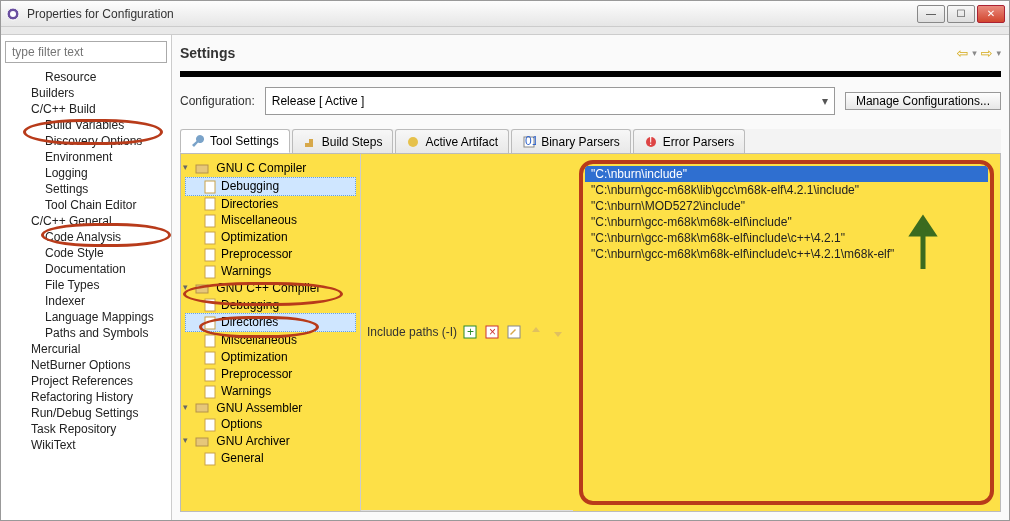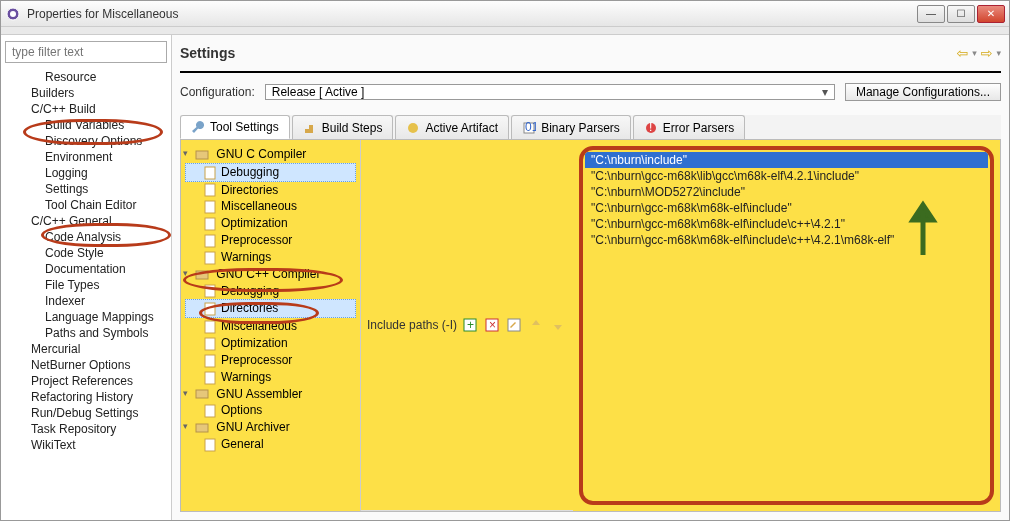--- a/index.html
+++ b/index.html
@@ -19,23 +19,23 @@
   .tree .lvl1 { padding-left:40px; }
   .tree .root { padding-left:26px; }
   .ring { position:absolute; border:3px solid #b83b1a; border-radius:50%/60%; pointer-events:none; }
   .ring1 { left:22px; top:84px; width:140px; height:26px; }
   .ring2 { left:40px; top:188px; width:130px; height:24px; }
   .content { flex:1; background:#fafafa; display:flex; flex-direction:column; padding:4px 8px 8px 8px; position:relative; }
   .content-header { display:flex; align-items:center; justify-content:space-between; height:28px; }
   .content-title { font-weight:bold; font-size:14px; color:#333; }
   .nav-icons { display:flex; gap:4px; align-items:center; }
   .nav-icons span { font-size:14px; color:#d4a814; }
-  .config-row { display:flex; align-items:center; gap:10px; padding:10px 0 14px 0; border-top:2px solid #000000; margin-top:4px; }
+  .config-row { display:flex; align-items:center; gap:10px; padding:10px 0 14px 0; border-top:6px solid #000000; margin-top:4px; }
   .config-label { color:#333; }
-  .config-select { flex:1; height:16px; border:1px solid #999; background:#fff; padding:4px 6px; display:flex; align-items:center; justify-content:space-between; }
+  .config-select { flex:1; height:28px; border:1px solid #999; background:#fff; padding:4px 6px; display:flex; align-items:center; justify-content:space-between; }
   .config-select .chev { color:#555; }
   .manage-btn { height:16px; border:1px solid #999; background:linear-gradient(#fefefe,#e7e7e7); padding:8px 10px; display:flex; align-items:center; }
   .tabs { display:flex; border-bottom:1px solid #bbb; background:#f3f3f3; }
   .tab { padding:4px 10px; border:1px solid #bbb; border-bottom:none; margin-right:2px; background:linear-gradient(#f7f7f7,#e8e8e8); display:flex; align-items:center; gap:5px; border-radius:3px 3px 0 0; position:relative; top:0; }
   .tab.active { background:#fff; font-weight:normal; border-bottom:1px solid #fff; }
   .tab .ticon { width:14px; height:14px; display:inline-block; }
   .lower { flex:1; display:flex; border:1px solid #bbb; border-top:none; background:#fde047; }
   .tool-tree { width:180px; border-right:1px solid #ccc; padding:6px 4px; position:relative; overflow:hidden;}
   .tool-tree ul { list-style:none; }
   .tool-tree li { padding:1px 0 1px 18px; white-space:nowrap; position:relative; }
@@ -59,21 +59,21 @@
 </head>
 <body>
 
 <div class="titlebar">
   <span class="app-icon">
     <svg viewBox="0 0 16 16">
         <circle cx="8" cy="8" r="6" fill="#6a4fa0" stroke="#fff"></circle>
         <circle cx="8" cy="8" r="3" fill="#fff"></circle>
       </svg>
   </span>
-  <span class="title">Properties for Miscellaneous</span>
+  <span class="title">Properties for Configuration</span>
   <div class="win-btns">
     <div class="win-btn">—</div>
     <div class="win-btn">☐</div>
     <div class="win-btn close">✕</div>
   </div>
 </div>
 <div class="tab-strip"></div>
 
 <div class="main">
 

